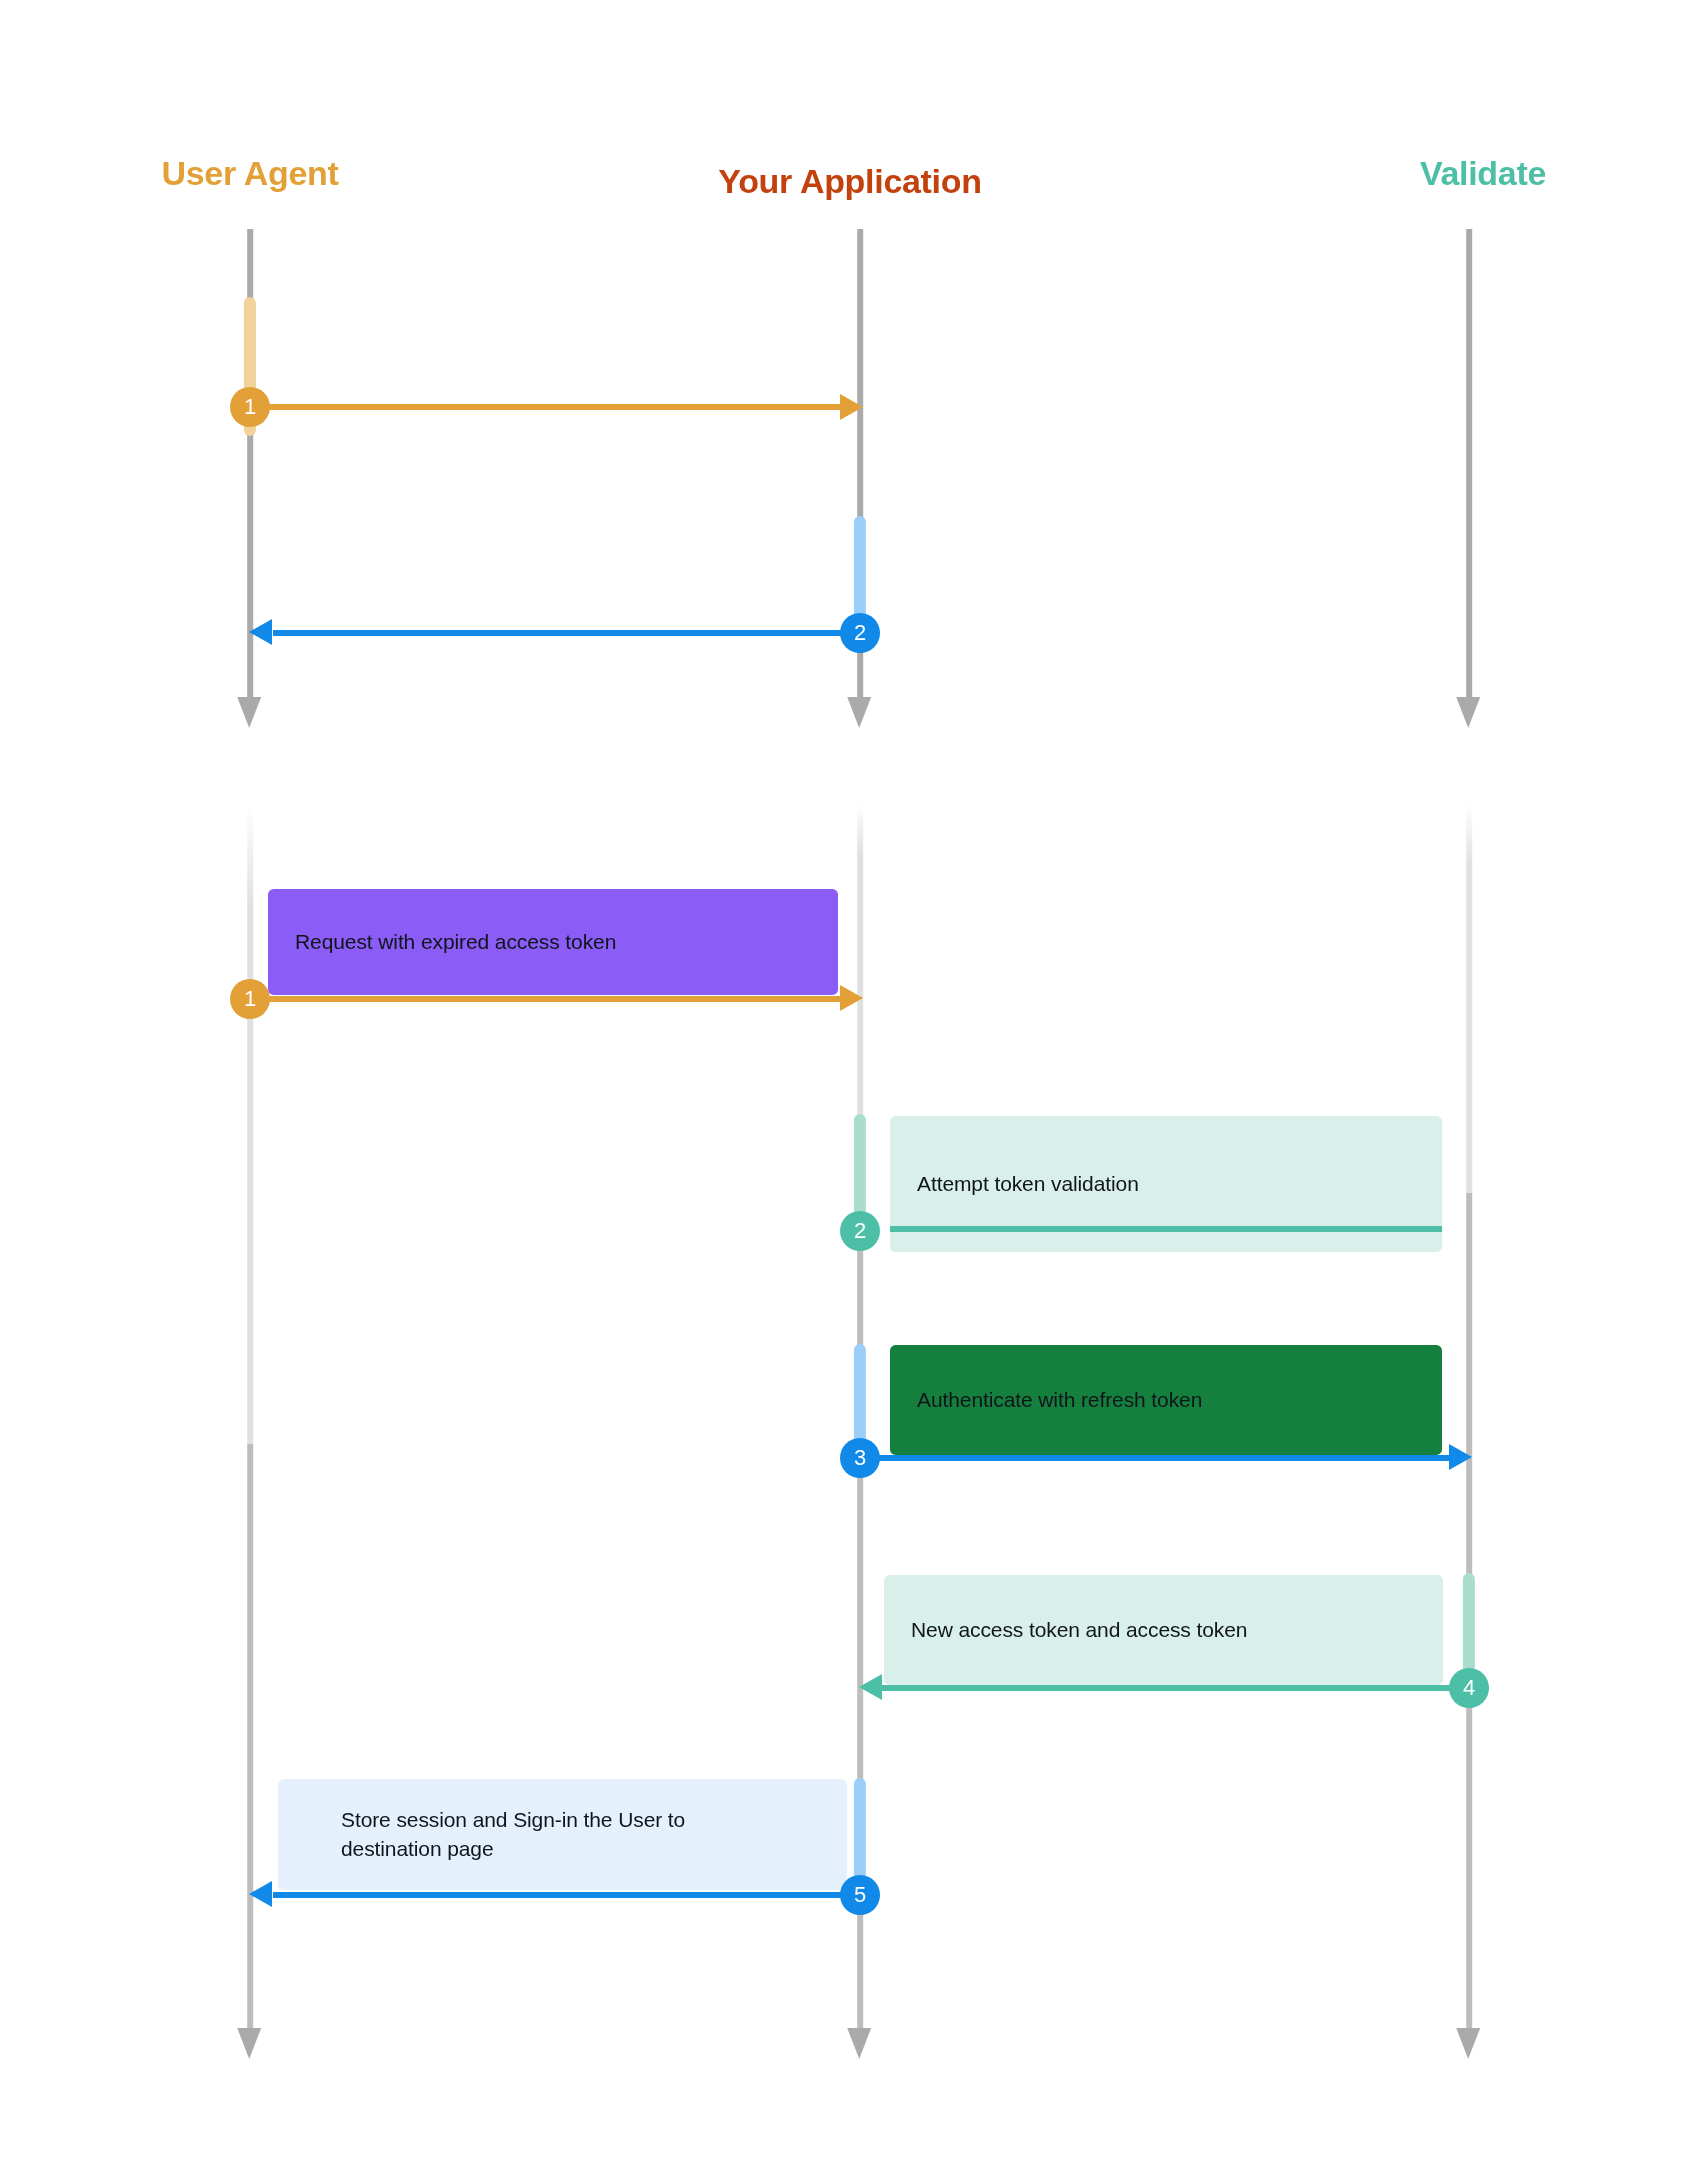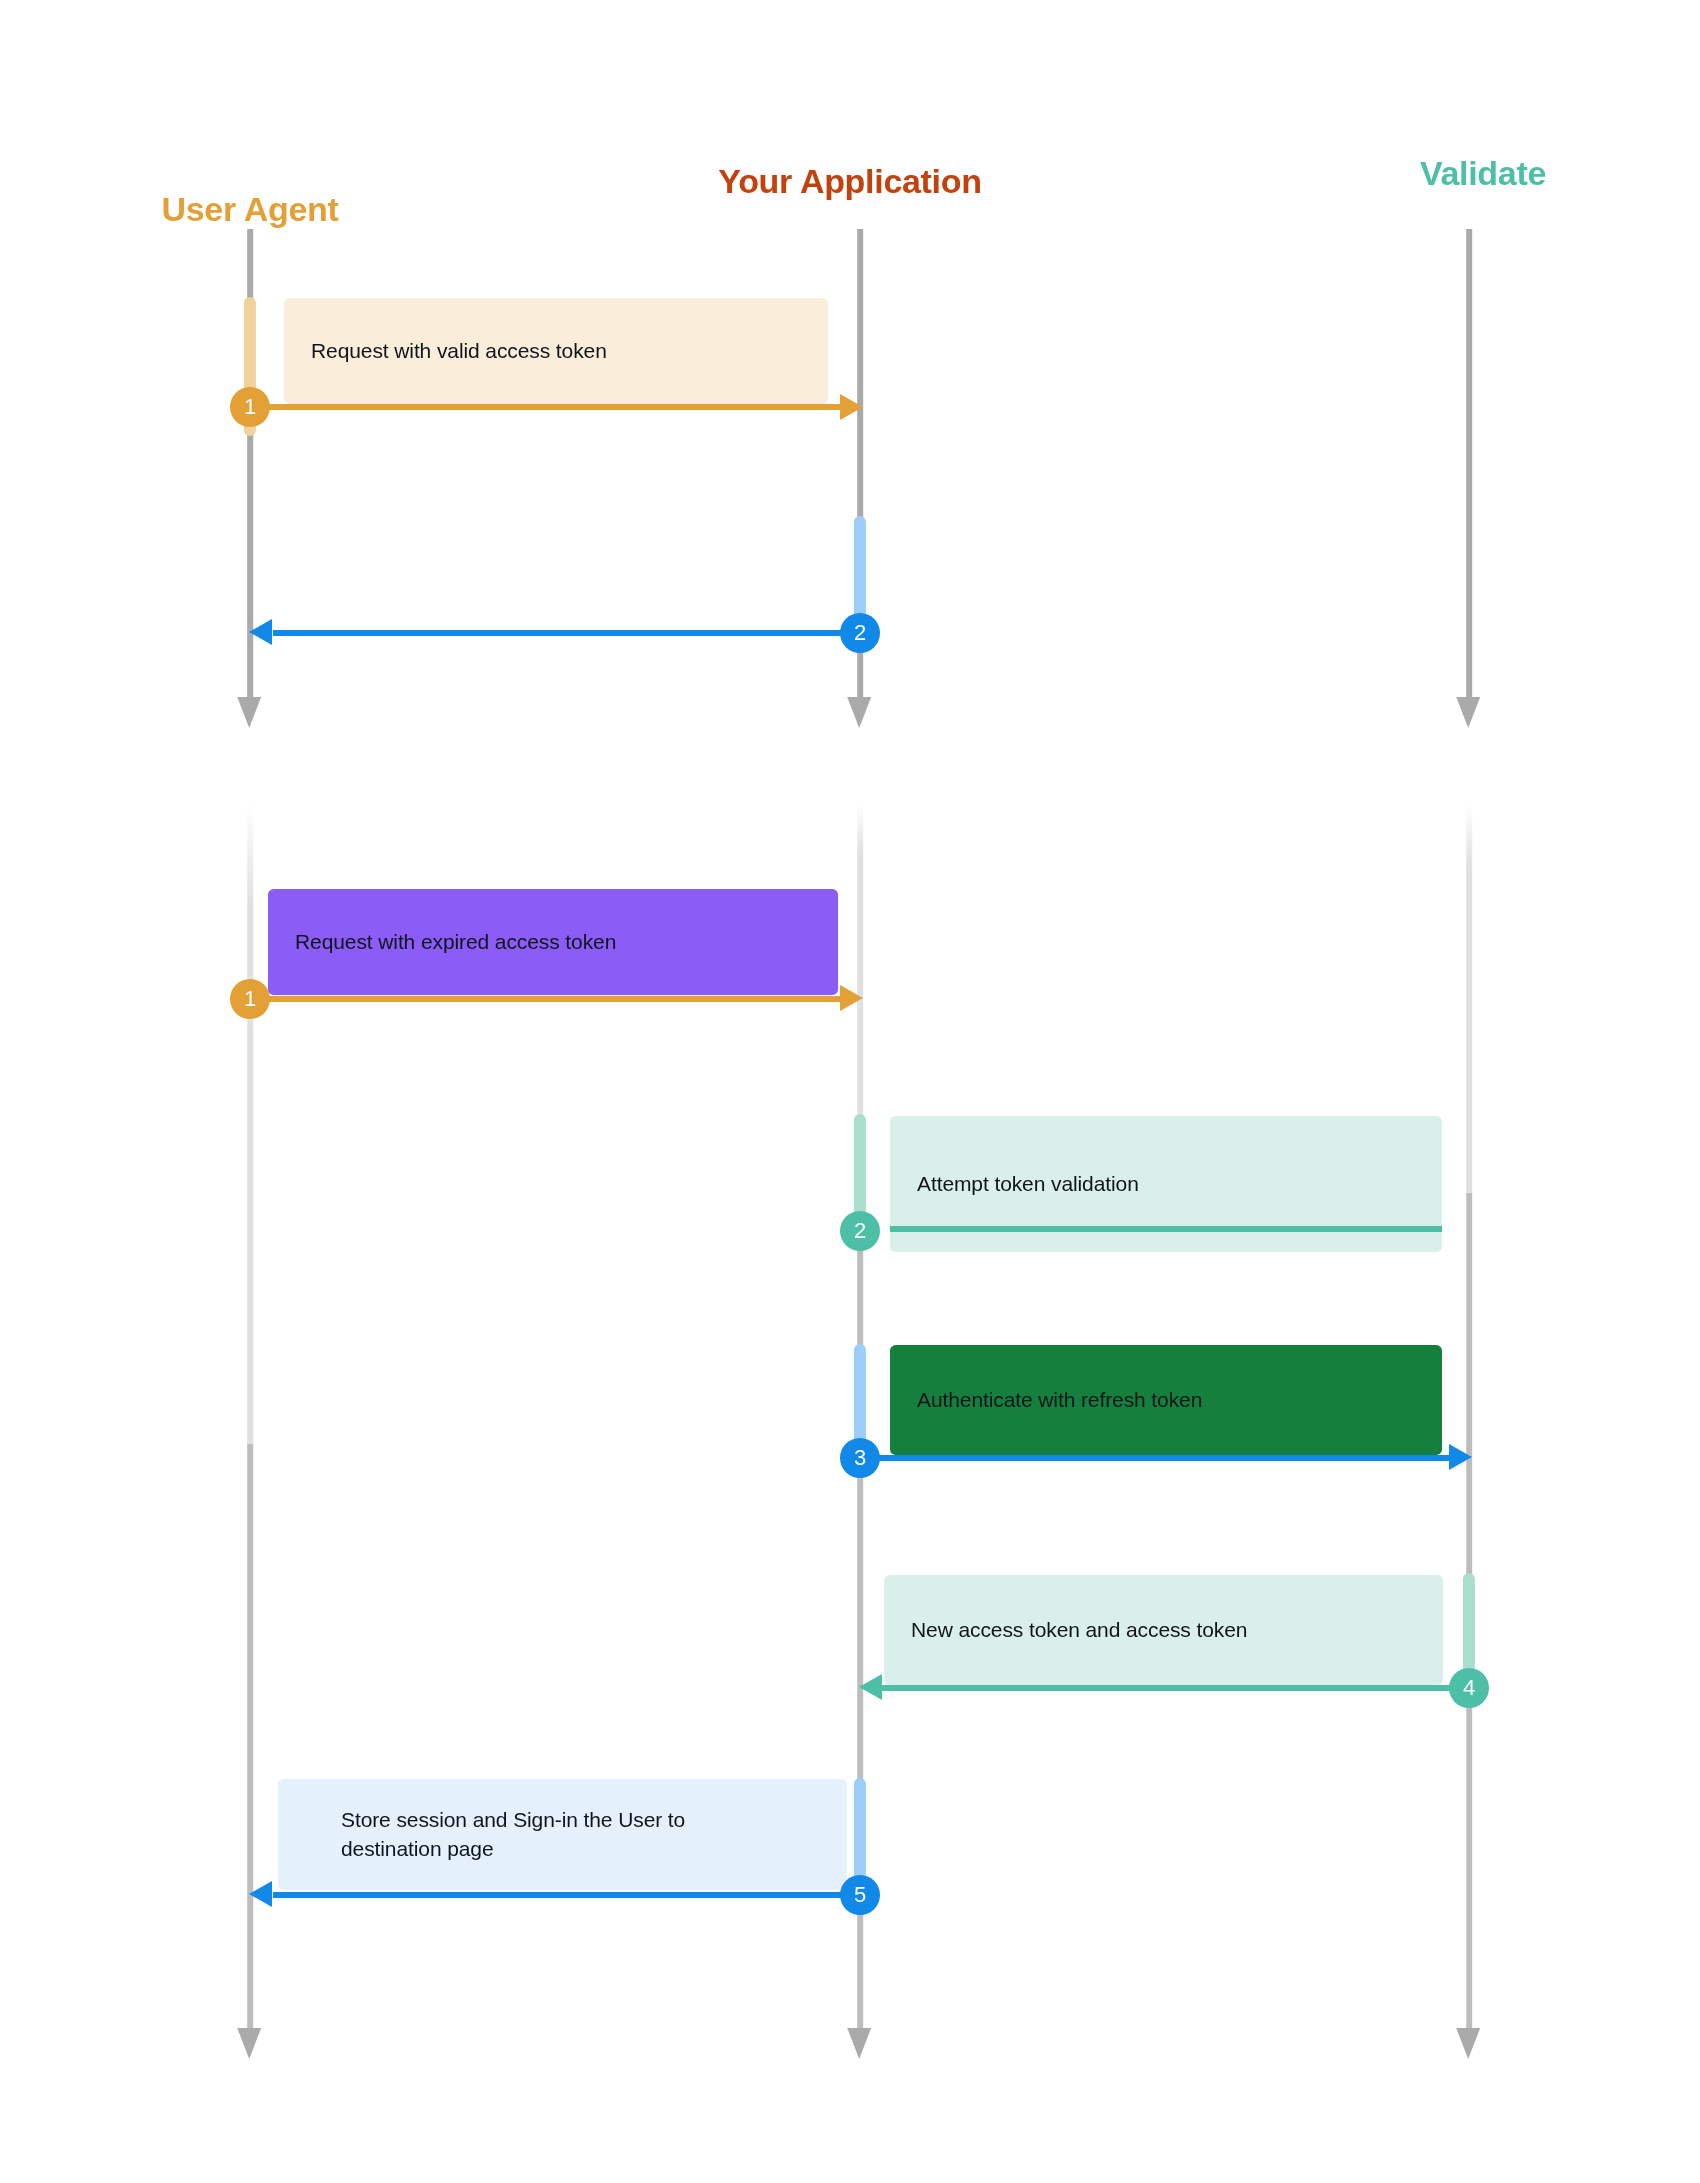--- a/index.html
+++ b/index.html
@@ -109,38 +109,35 @@
     align-items: center;
     justify-content: center;
     line-height: 1;
   }
 </style>
 </head>
 <body>
 
 <div id="stage">
 
-  <div class="participant" style="left:250px; top:156px; color:#e2a037;margin-top:36px;">User Agent</div>
+  <div class="participant" style="left:250px; top:156px; color:#e2a037;">User Agent</div>
   <div class="participant" style="left:850px; top:164px; color:#c2410c;">Your Application</div>
   <div class="participant" style="left:1483px; top:156px; color:#4cbfa6;">Validate</div>
 
   <div class="lifeline" style="left:250px; top:229px; height:473px;"></div>
   <div class="lifeline-tip" style="left:250px; top:697px;"></div>
 
   <div class="lifeline" style="left:860px; top:229px; height:473px;"></div>
   <div class="lifeline-tip" style="left:860px; top:697px;"></div>
 
   <div class="lifeline" style="left:1469px; top:229px; height:473px;"></div>
   <div class="lifeline-tip" style="left:1469px; top:697px;"></div>
 
   <div class="activation" style="left:250px; top:297px; height:139px; background:#f0d29a;"></div>
 
-  <div class="msgbox" style="left:284px; top:298px; width:544px; height:106px; background:#faeedb;">
-    <div class="label">Request with valid access token</div>
-  </div>
   <div class="arrow-line" style="left:250px; top:404px; width:590px; background:#e2a037;"></div>
   <div class="arrow-head-right" style="left:840px; top:394px; border-left:23.4px solid #e2a037;"></div>
   <div class="badge" style="left:250px; top:407px; background:#e2a037;">1</div>
 
   <div class="activation" style="left:860px; top:516px; height:118px; background:#9ccefa;"></div>
 
   <div class="arrow-line" style="left:273px; top:630px; width:587px; background:#1089e8;"></div>
   <div class="arrow-head-left" style="left:249px; top:619px; border-right:23.4px solid #1089e8;"></div>
   <div class="badge" style="left:860px; top:633px; background:#1089e8;">2</div>
 

